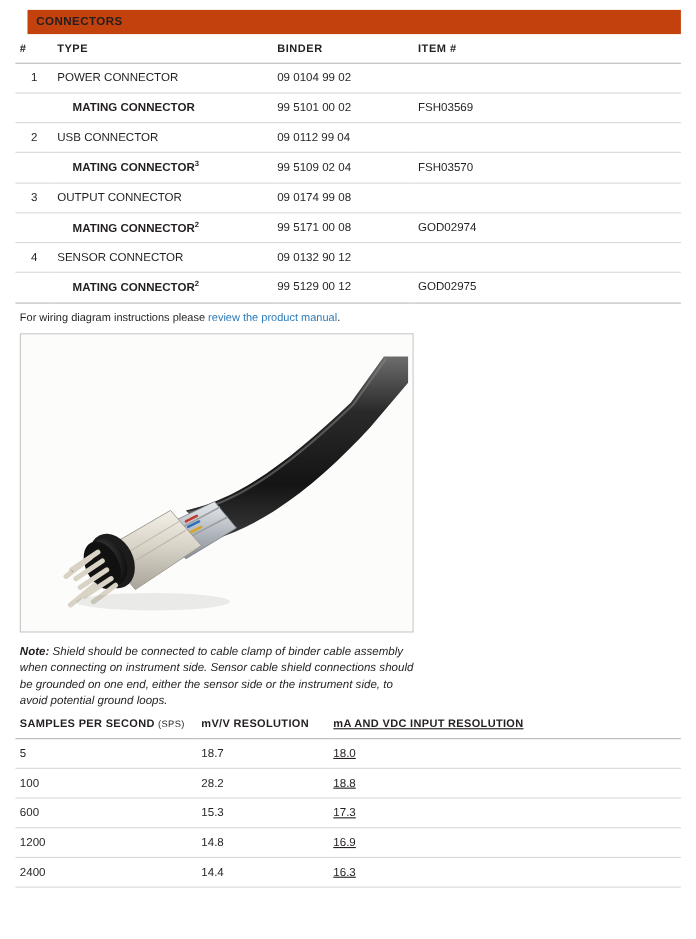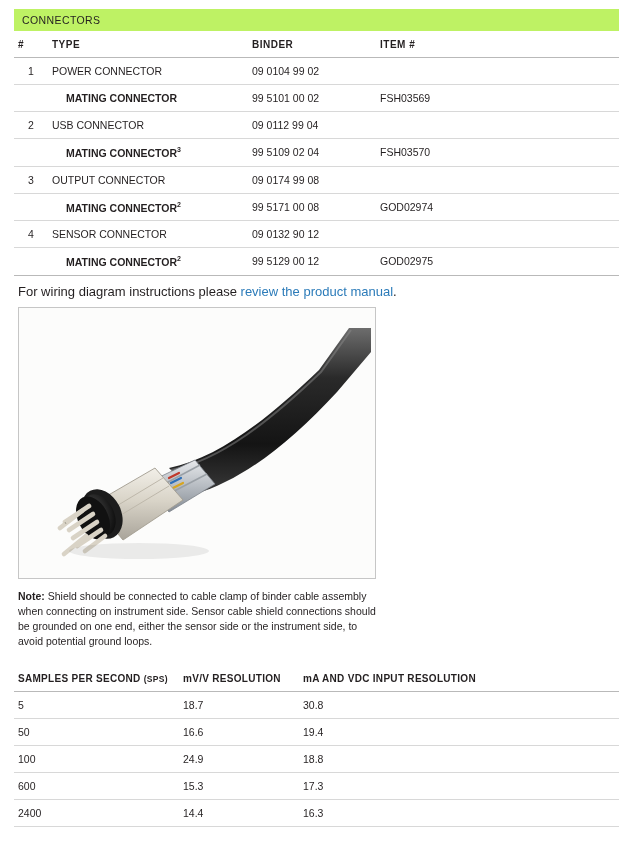--- a/index.html
+++ b/index.html
@@ -17,27 +17,28 @@
   }
   .page {
     position: relative;
     width: 633px;
     height: 854px;
     padding: 0 14px;
   }
 
   
   .section-bar {
-    background: #bef264;
-    color: #231f20;
-    font-size: 10.5px;
-    font-weight: normal;
+    background: #c2410c;
+    color: #231f20;
+    font-size: 10.5px;
+    font-weight: bold;
     letter-spacing: 0.4px;
     padding: 5px 8px 5px 8px;
     margin-top: 8px;
+    margin-left: 11px;
   }
   .section-bar.first { margin-top: 9px; }
 
   
   table {
     width: 100%;
     border-collapse: collapse;
     font-size: 10.5px;
   }
   .conn-table th {
@@ -59,21 +60,21 @@
   .conn-table tr:last-child td { border-bottom: 1px solid #b9b9b9; }
   .col-num { width: 34px; text-align: center; }
   .col-type { width: 200px; }
   .col-binder { width: 128px; }
   .col-item { width: auto; }
   .indent { padding-left: 18px !important; font-weight: bold; }
   sup { font-size: 7px; vertical-align: super; }
 
   
   .wiring-line {
-    font-size: 13px;
+    font-size: 10px;
     padding: 8px 4px 6px 4px;
     color: #231f20;
   }
   .wiring-line a {
     color: #2b7bb9;
     text-decoration: none;
   }
 
   
   .figure {
@@ -82,50 +83,51 @@
     height: 272px;
     border: 1px solid #c6c6c6;
     background: #fdfdfd;
     position: relative;
     overflow: hidden;
   }
   .cable-svg { position: absolute; left: 0; top: 0; }
 
   
   .note {
-    margin: 10px 4px 16px 4px;
+    margin: 10px 4px 0 4px;
     font-size: 10.5px;
     line-height: 1.45;
     color: #231f20;
     width: 360px;
+    font-style: italic;
   }
   .note b { font-weight: bold; }
 
   
   .samp-table th {
     text-align: left;
     font-size: 10px;
     font-weight: bold;
     letter-spacing: 0.3px;
     padding: 8px 4px 7px 4px;
     border-bottom: 1px solid #b9b9b9;
   }
   .samp-table th .small {
     font-size: 8.5px;
-    font-weight: bold;
+    font-weight: normal;
     margin-top: 36px;
   }
   .samp-table td {
     padding: 7px 4px 7px 4px;
     border-bottom: 1px solid #d8d8d8;
     font-size: 10.5px;
   }
   .s-col-1 { width: 165px; }
   .s-col-2 { width: 120px; }
-  .s-col-3 { width: auto; }
+  .s-col-3 { width: auto; text-decoration: underline; }
 </style>
 </head>
 <body>
 
 <div class="page">
 
   <div class="section-bar first">CONNECTORS</div>
 
   <table class="conn-table">
     <thead>
@@ -265,38 +267,38 @@
       <tr>
         <th class="s-col-1"><span>SAMPLES PER SECOND </span><span class="small">(SPS)</span></th>
         <th class="s-col-2">mV/V RESOLUTION</th>
         <th class="s-col-3">mA AND VDC  INPUT RESOLUTION</th>
       </tr>
     </thead>
     <tbody id="samp-body">
         <tr>
           <td class="s-col-1">5</td>
           <td class="s-col-2">18.7</td>
-          <td class="s-col-3">30.8</td>
-        </tr>
-        <tr>
-          <td class="s-col-1">50</td>
-          <td class="s-col-2">16.6</td>
-          <td class="s-col-3">19.4</td>
+          <td class="s-col-3">18.0</td>
         </tr>
         <tr>
           <td class="s-col-1">100</td>
-          <td class="s-col-2">24.9</td>
+          <td class="s-col-2">28.2</td>
           <td class="s-col-3">18.8</td>
         </tr>
         <tr>
           <td class="s-col-1">600</td>
           <td class="s-col-2">15.3</td>
           <td class="s-col-3">17.3</td>
         </tr>
         <tr>
+          <td class="s-col-1">1200</td>
+          <td class="s-col-2">14.8</td>
+          <td class="s-col-3">16.9</td>
+        </tr>
+        <tr>
           <td class="s-col-1">2400</td>
           <td class="s-col-2">14.4</td>
           <td class="s-col-3">16.3</td>
         </tr>
       </tbody>
   </table>
 
 </div>
 
 </body></html>

